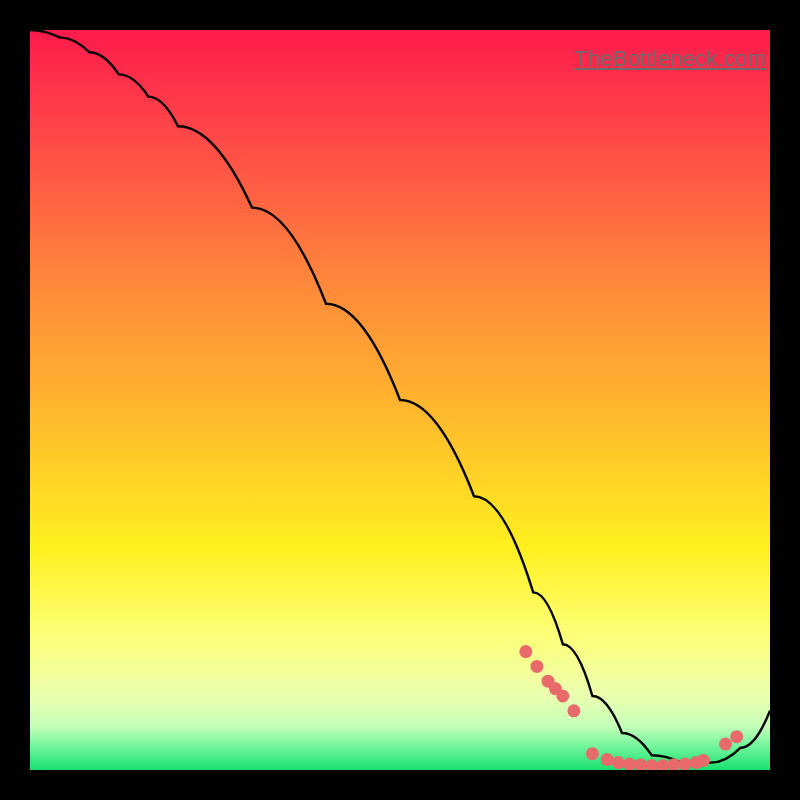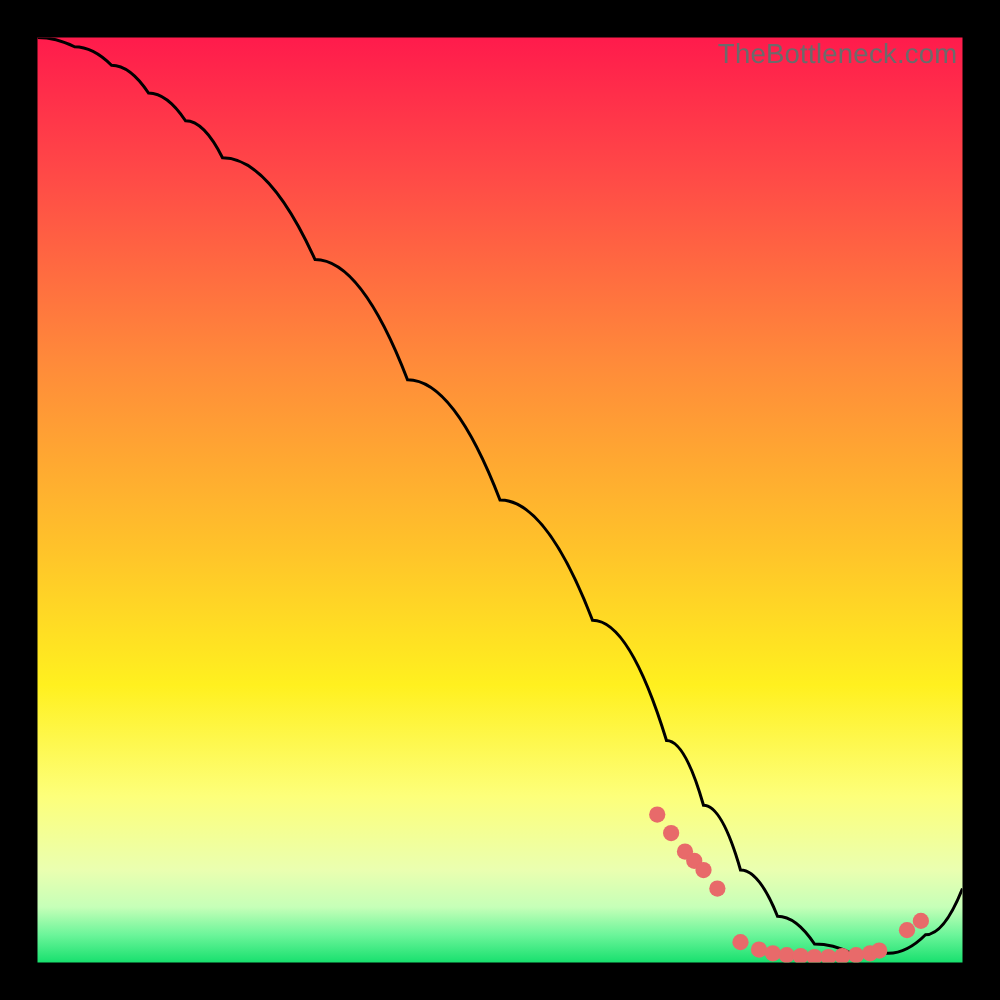--- a/index.html
+++ b/index.html
@@ -26,26 +26,27 @@
       #fdff7a 82%,
       #eaffb0 90%,
       #c6ffb8 94%,
       #6cf59a 97%,
       #18e06e 100%
     );
     box-sizing: border-box;
   }
   .watermark {
     position: absolute;
-    top: 30px;
+    top: 46px;
     right: 34px;
     color: #6b6b6b;
     font-size: 22px;
     font-weight: 400;
     letter-spacing: 0.2px;
+    text-decoration: underline;
   }
   svg.overlay {
     position: absolute;
     left: 30px;
     top: 30px;
     width: 740px;
     height: 740px;
     pointer-events: none;
   }
 </style>

